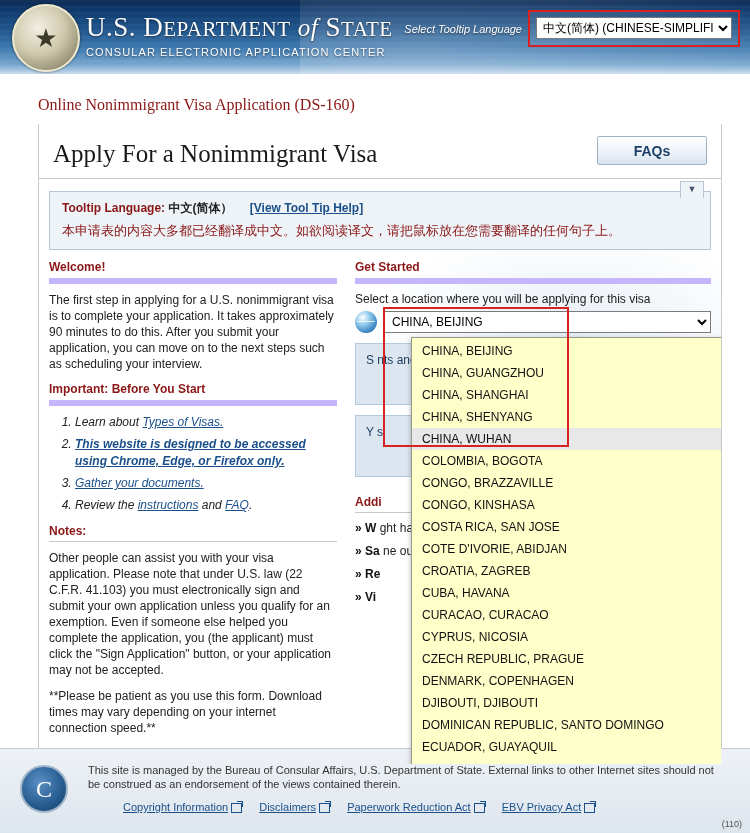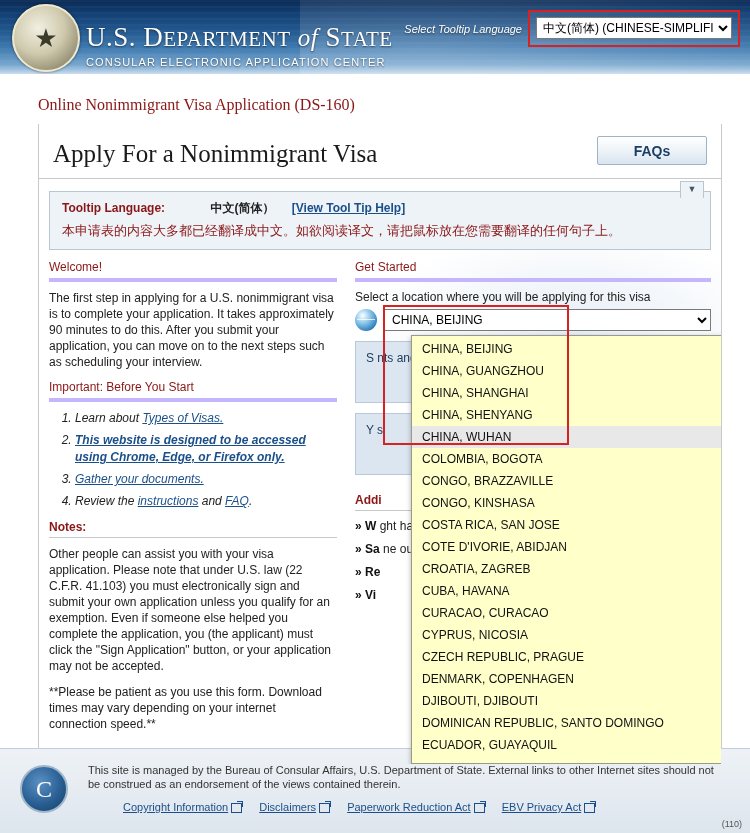--- a/index.html
+++ b/index.html
@@ -47,21 +47,21 @@
     display: flex;
     align-items: center;
     justify-content: center;
     color: #3c3a28;
     font-size: 26px;
     line-height: 1;
   }
   .dept-title {
     position: absolute;
     left: 86px;
-    top: 22px;
+    top: 12px;
     color: #ffffff;
     letter-spacing: .5px;
     text-shadow: 0 1px 2px rgba(0,0,0,.55);
   }
   .dept-title .line1 {
     font-family: "Liberation Serif", serif;
     font-size: 27px;
     font-variant: small-caps;
     white-space: nowrap;
   }
@@ -187,21 +187,21 @@
     font-size: 9px;
     text-align: center;
     line-height: 15px;
     cursor: pointer;
   }
   .tip-line1 {
     font-size: 12px;
     color: #8a1616;
     font-weight: bold;
   }
-  .tip-line1 .val { color: #222; font-weight: bold; margin-left: 42px; }
+  .tip-line1 .val { color: #222; font-weight: bold; }
   .tip-link {
     color: #1a4f8a;
     text-decoration: underline;
     font-weight: bold;
     margin-left: 14px;
     cursor: pointer;
   }
   .tip-line2 {
     margin-top: 5px;
     color: #8a1616;
@@ -211,24 +211,24 @@
   
   .cols {
     position: relative;
     display: flex;
     margin: 10px 10px 0 10px;
   }
   .col-left { width: 288px; padding-right: 10px; }
   .col-right { flex: 1; padding-left: 8px; }
   .col-head {
     color: #8a1616;
-    font-weight: normal;
+    font-weight: bold;
     font-size: 12px;
     padding-bottom: 4px;
-    border-bottom: 4px solid #c4b5fd;
+    border-bottom: 6px solid #c4b5fd;
     margin-bottom: 8px;
   }
   .para {
     font-size: 12px;
     line-height: 16px;
     color: #222;
     margin: 0 0 10px 0;
   }
   ol.steps {
     margin: 6px 0 10px 0;

